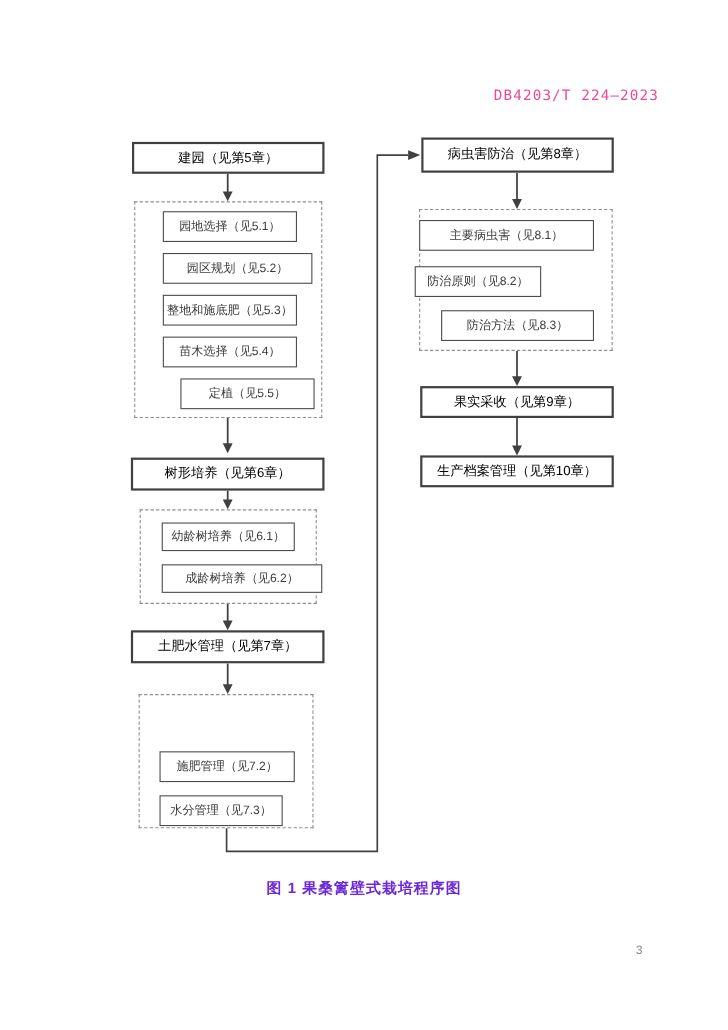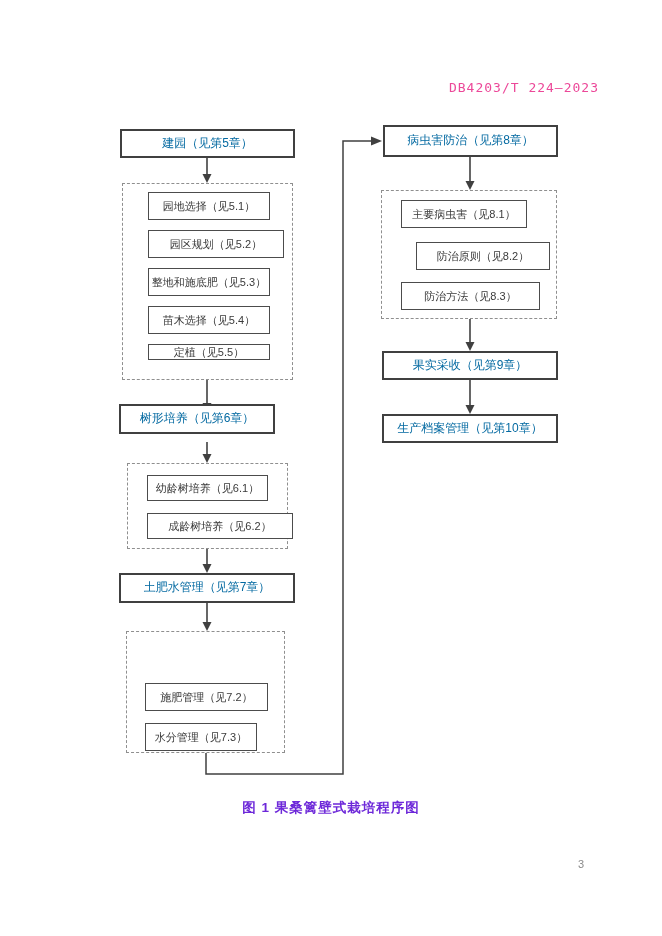--- a/index.html
+++ b/index.html
@@ -16,21 +16,21 @@
     position:absolute;top:80px;right:63px;
     font-size:13px;letter-spacing:1px;color:#ec4899;
     font-family:"DejaVu Sans Mono","Liberation Mono",monospace;
   }
   .connectors{position:absolute;left:0;top:0;pointer-events:none;}
   .box{
     position:absolute;box-sizing:border-box;
     display:flex;align-items:center;justify-content:center;
     text-align:center;background:#ffffff;line-height:1.15;
   }
-  .chapter-box{border:2px solid #404040;font-size:12px;color:#0369a1;}
+  .chapter-box{border:2px solid #404040;font-size:12px;color:#000000;}
   .sub-box{border:1.3px solid #4c4c4c;font-size:11px;color:#3a3a3a;}
   .dashed-group{
     position:absolute;box-sizing:border-box;
     border:1px dashed #8f8f8f;background:transparent;
   }
   .caption{
     position:absolute;left:0;top:799px;width:100%;
     text-align:center;font-size:13.5px;font-weight:bold;color:#6d28d9;
     letter-spacing:1px;
   }
@@ -76,39 +76,39 @@
     </g>
   </svg>
 
   <div class="box chapter-box" style="left:120px;top:129px;width:175px;height:29px">建园（见第5章）</div>
 
   <div class="dashed-group" style="left:122px;top:183px;width:171px;height:197px"></div>
   <div class="box sub-box" style="left:148px;top:192px;width:122px;height:28px">园地选择（见5.1）</div>
   <div class="box sub-box" style="left:148px;top:230px;width:136px;height:28px">园区规划（见5.2）</div>
   <div class="box sub-box" style="left:148px;top:268px;width:122px;height:28px">整地和施底肥（见5.3）</div>
   <div class="box sub-box" style="left:148px;top:306px;width:122px;height:28px">苗木选择（见5.4）</div>
-  <div class="box sub-box" style="left:148px;top:344px;width:122px;height:16px">定植（见5.5）</div>
+  <div class="box sub-box" style="left:164px;top:344px;width:122px;height:28px">定植（见5.5）</div>
 
-  <div class="box chapter-box" style="left:119px;top:404px;width:156px;height:30px">树形培养（见第6章）</div>
+  <div class="box chapter-box" style="left:119px;top:416px;width:176px;height:30px">树形培养（见第6章）</div>
 
   <div class="dashed-group" style="left:127px;top:463px;width:161px;height:86px"></div>
   <div class="box sub-box" style="left:147px;top:475px;width:121px;height:26px">幼龄树培养（见6.1）</div>
   <div class="box sub-box" style="left:147px;top:513px;width:146px;height:26px">成龄树培养（见6.2）</div>
 
   <div class="box chapter-box" style="left:119px;top:573px;width:176px;height:30px">土肥水管理（见第7章）</div>
 
   <div class="dashed-group" style="left:126px;top:631px;width:159px;height:122px"></div>
   <div class="box sub-box" style="left:145px;top:683px;width:123px;height:28px">施肥管理（见7.2）</div>
   <div class="box sub-box" style="left:145px;top:723px;width:112px;height:28px">水分管理（见7.3）</div>
 
   <div class="box chapter-box" style="left:383px;top:125px;width:175px;height:32px">病虫害防治（见第8章）</div>
 
   <div class="dashed-group" style="left:381px;top:190px;width:176px;height:129px"></div>
-  <div class="box sub-box" style="left:401px;top:200px;width:126px;height:28px">主要病虫害（见8.1）</div>
-  <div class="box sub-box" style="left:416px;top:242px;width:134px;height:28px">防治原则（见8.2）</div>
+  <div class="box sub-box" style="left:381px;top:200px;width:159px;height:28px">主要病虫害（见8.1）</div>
+  <div class="box sub-box" style="left:377px;top:242px;width:115px;height:28px">防治原则（见8.2）</div>
   <div class="box sub-box" style="left:401px;top:282px;width:139px;height:28px">防治方法（见8.3）</div>
 
   <div class="box chapter-box" style="left:382px;top:351px;width:176px;height:29px">果实采收（见第9章）</div>
 
   <div class="box chapter-box" style="left:382px;top:414px;width:176px;height:29px">生产档案管理（见第10章）</div>
 
   <div class="caption">图 1 果桑篱壁式栽培程序图</div>
   <div class="page-number">3</div>
 
 </div>

